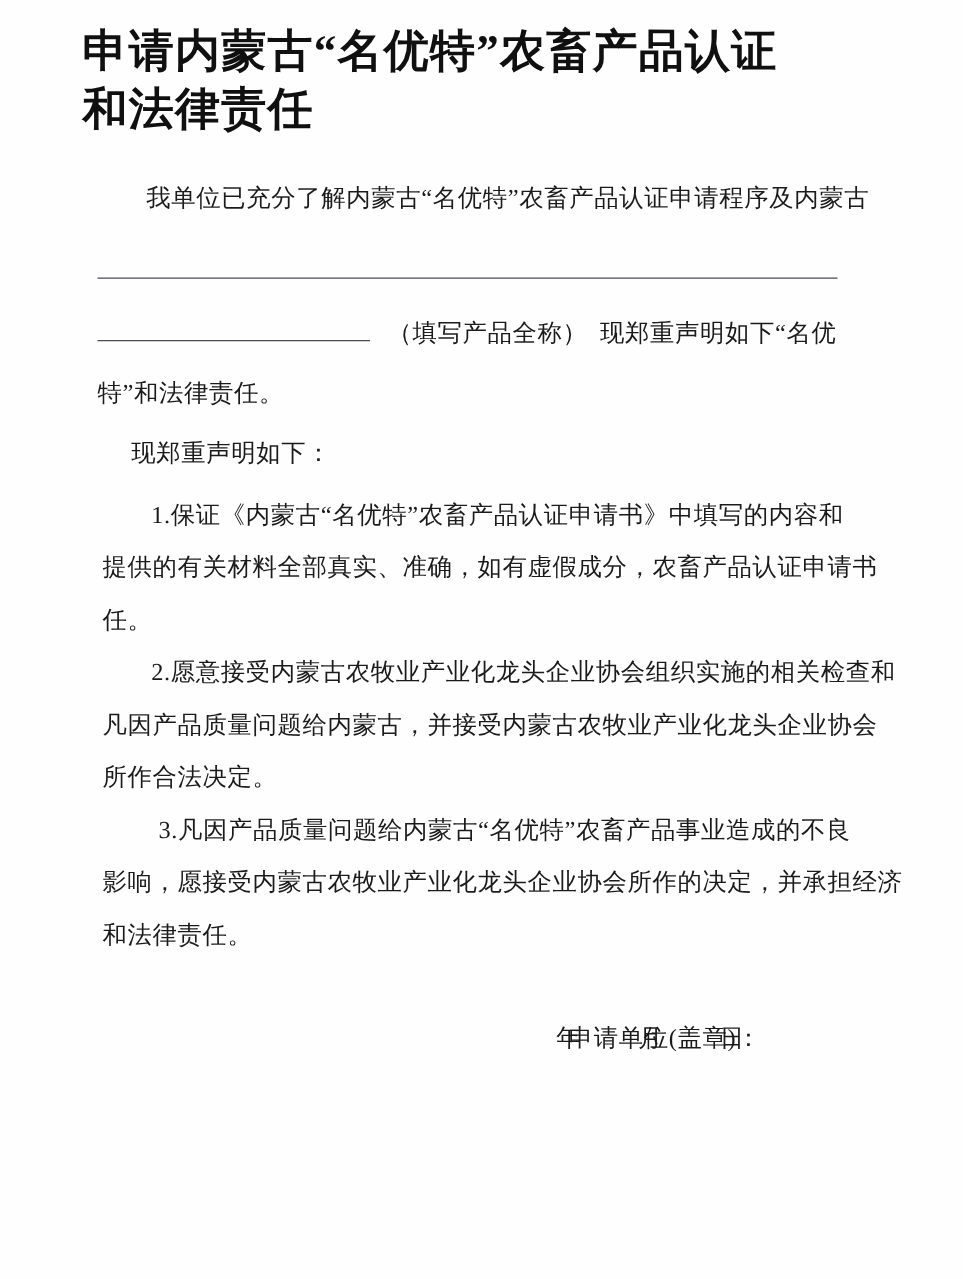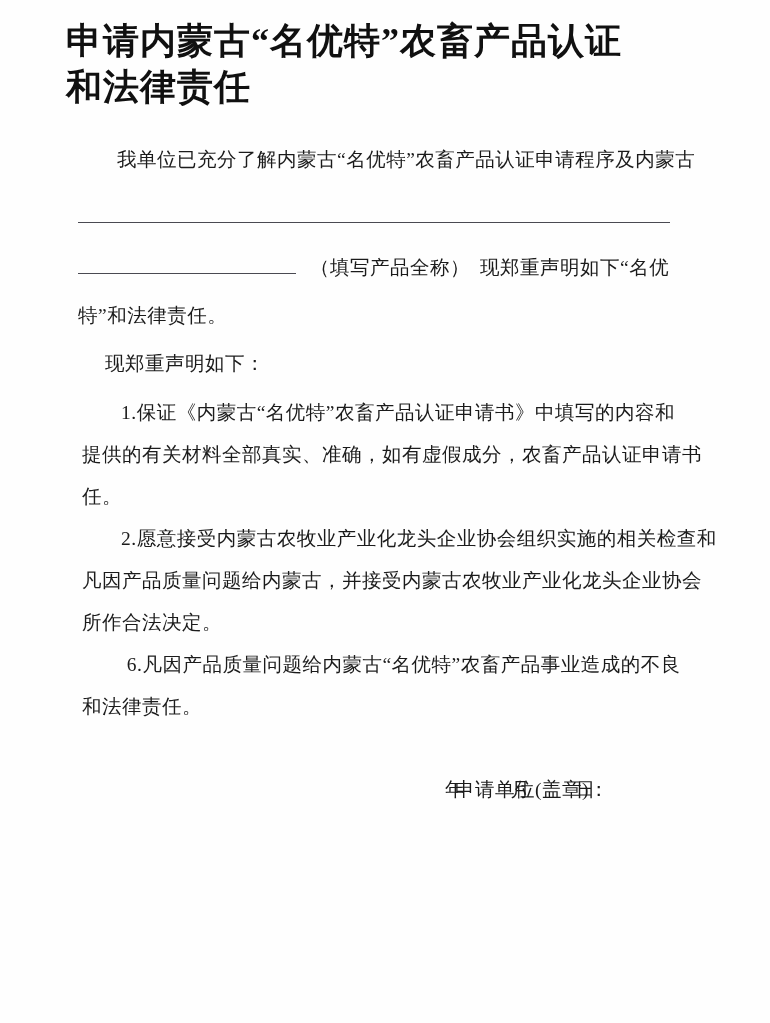--- a/index.html
+++ b/index.html
@@ -101,21 +101,22 @@
     <div class="line lh-item">任。</div>
   </div>
 
   <div class="item">
     <div class="line lh-item indent">2.愿意接受内蒙古农牧业产业化龙头企业协会组织实施的相关检查和</div>
     <div class="line lh-item">凡因产品质量问题给内蒙古，并接受内蒙古农牧业产业化龙头企业协会</div>
     <div class="line lh-item">所作合法决定。</div>
   </div>
 
   <div class="item">
-    <div class="line lh-item indent-3">6.凡因产品质量问题给内蒙古“名优特”农畜产品事业造成的不良</div>
+    <div class="line lh-item indent-3">3.凡因产品质量问题给内蒙古“名优特”农畜产品事业造成的不良</div>
+    <div class="line lh-item">影响，愿接受内蒙古农牧业产业化龙头企业协会所作的决定，并承担经济</div>
     <div class="line lh-item">和法律责任。</div>
   </div>
 
   <div class="sig-row">
     <span class="sig-right">申请单位(盖章)：</span>
   </div>
 
   <div class="date-row">
     <span class="y">年</span>
     <span class="m">月</span>

